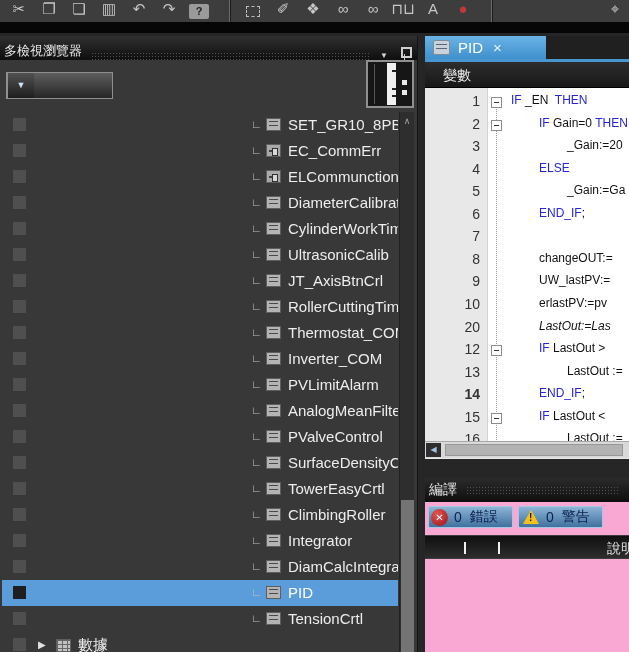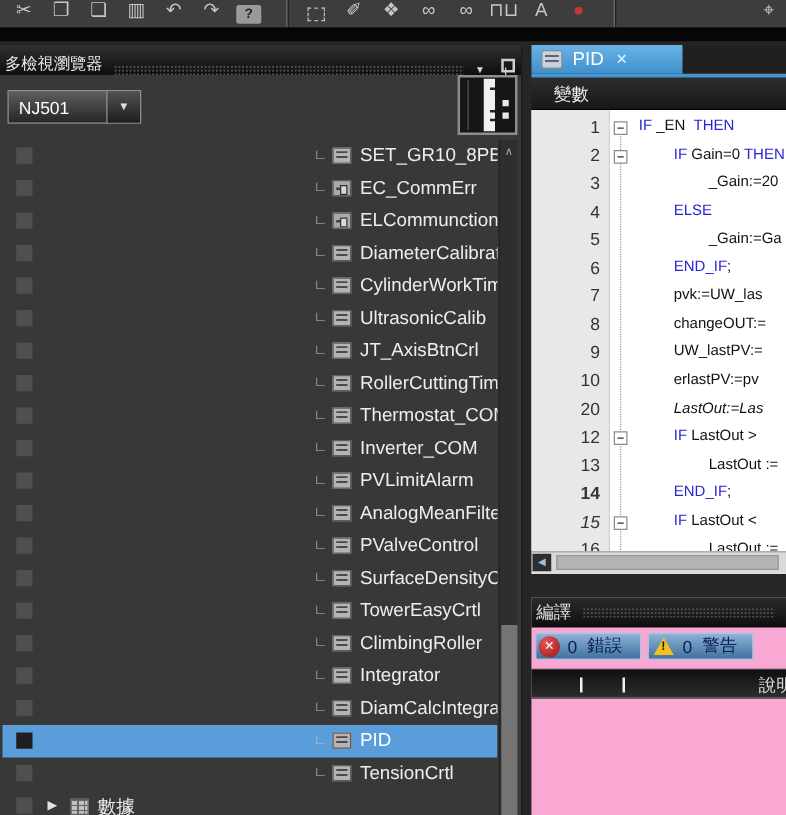--- a/index.html
+++ b/index.html
@@ -136,21 +136,20 @@
 
 <div class="left-panel">
   <div class="lp-header">
     <span class="lp-title">多檢視瀏覽器</span>
     <span class="dots"></span>
     <span class="lp-caret">▼</span>
     <span class="lp-pin"></span>
   </div>
 
   <div class="nj-select">
-    <span class="nj-label">NJ501</span>
     <span class="nj-arrow">▼</span>
   </div>
 
   <div class="device-thumb">
     <span class="dt-l"></span>
       <span class="dt-strip"></span>
     <span class="dt-t1"></span>
       <span class="dt-t2"></span>
       <span class="dt-t3"></span>
     <span class="dt-d1"></span>
@@ -316,37 +315,36 @@
       <div class="cline" style="top: 27.55px; padding-left: 28px;"><span class="k">IF </span><span>Gain=0 </span><span class="k">THEN</span></div>
       <div class="lnum" style="top: 50.1px;">3</div>
       <div class="cline" style="top: 50.1px; padding-left: 56px;"><span>_Gain:=20</span></div>
       <div class="lnum" style="top: 72.65px;">4</div>
       <div class="cline" style="top: 72.65px; padding-left: 28px;"><span class="k">ELSE</span></div>
       <div class="lnum" style="top: 95.2px;">5</div>
       <div class="cline" style="top: 95.2px; padding-left: 56px;"><span>_Gain:=Ga</span></div>
       <div class="lnum" style="top: 117.75px;">6</div>
       <div class="cline" style="top: 117.75px; padding-left: 28px;"><span class="k">END_IF</span><span>;</span></div>
       <div class="lnum" style="top: 140.3px;">7</div>
-      <div class="cline" style="top: 140.3px; padding-left: 28px;"><span>pvk:=UW_las</span></div>
       <div class="lnum" style="top: 162.85px;">8</div>
       <div class="cline" style="top: 162.85px; padding-left: 28px;"><span>changeOUT:=</span></div>
       <div class="lnum" style="top: 185.4px;">9</div>
       <div class="cline" style="top: 185.4px; padding-left: 28px;"><span>UW_lastPV:=</span></div>
       <div class="lnum" style="top: 207.95px;">10</div>
       <div class="cline" style="top: 207.95px; padding-left: 28px;"><span>erlastPV:=pv</span></div>
       <div class="lnum" style="top: 230.5px;">20</div>
       <div class="cline" style="top: 230.5px; padding-left: 28px; font-style: italic;"><span>LastOut:=Las</span></div>
       <div class="lnum" style="top: 253.05px;">12</div>
       <div class="fold-box" style="top: 257.05px;"></div>
       <div class="cline" style="top: 253.05px; padding-left: 28px;"><span class="k">IF </span><span>LastOut &gt;</span></div>
       <div class="lnum" style="top: 275.6px;">13</div>
       <div class="cline" style="top: 275.6px; padding-left: 56px;"><span>LastOut :=</span></div>
       <div class="lnum" style="top: 298.15px; font-weight: bold;">14</div>
       <div class="cline" style="top: 298.15px; padding-left: 28px;"><span class="k">END_IF</span><span>;</span></div>
-      <div class="lnum" style="top: 320.7px; font-style: italic;">15</div>
+      <div class="lnum" style="top: 320.7px;">15</div>
       <div class="fold-box" style="top: 324.7px;"></div>
       <div class="cline" style="top: 320.7px; padding-left: 28px;"><span class="k">IF </span><span>LastOut &lt;</span></div>
       <div class="lnum" style="top: 343.25px;">16</div>
       <div class="cline" style="top: 343.25px; padding-left: 56px;"><span>LastOut :=</span></div>
     </div>
 
   <div class="h-scroll">
     <div class="hs-btn">◀</div>
     <div class="hs-thumb"></div>
   </div>

